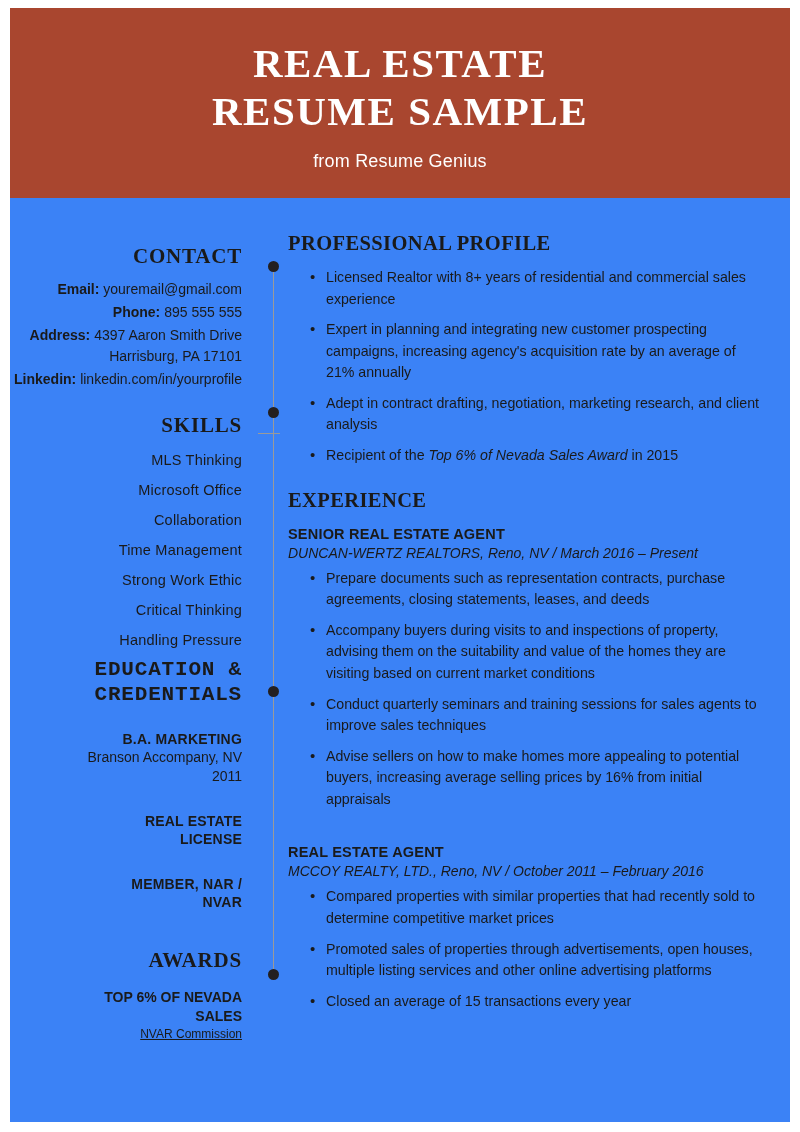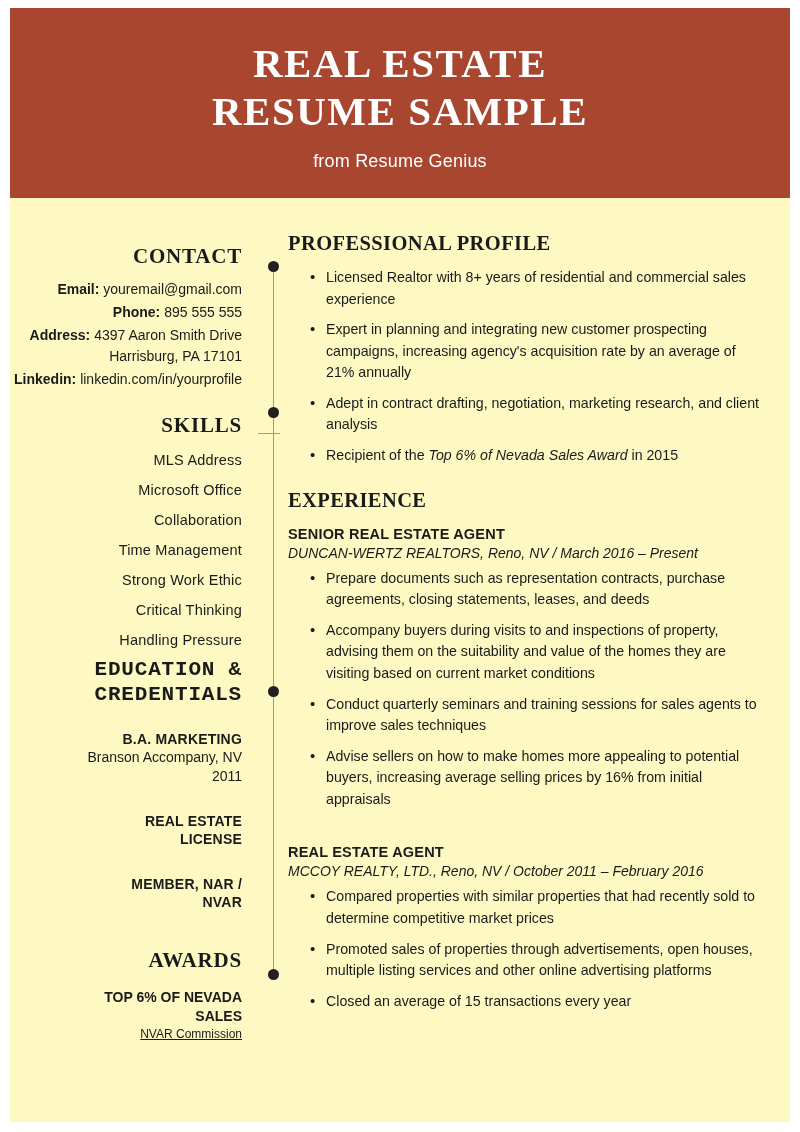--- a/index.html
+++ b/index.html
@@ -15,21 +15,21 @@
     height: 1132px;
     background: #ffffff;
     position: relative;
     box-sizing: border-box;
     padding: 8px 10px 10px 10px;
     overflow: hidden;
   }
   .sheet {
     width: 780px;
     height: 1114px;
-    background: #fef9c3;
+    background: #3b82f6;
     position: relative;
     overflow: hidden;
   }
 
   
   .header {
     background: #a9462f;
     height: 190px;
     width: 100%;
     box-sizing: border-box;
@@ -248,21 +248,21 @@
         <div class="contact-row">
           <span class="val">Harrisburg, PA 17101</span>
         </div>
         <div class="contact-row">
           <span class="lbl">Linkedin:</span>
           <span class="val">linkedin.com/in/yourprofile</span>
         </div>
 
         <div class="l-heading" style="margin-top:24px;margin-bottom:14px;">SKILLS</div>
 
-        <div class="skill">MLS Address</div>
+        <div class="skill">MLS Thinking</div>
         <div class="skill">Microsoft Office</div>
         <div class="skill">Collaboration</div>
         <div class="skill">Time  Management</div>
         <div class="skill">Strong Work Ethic</div>
         <div class="skill">Critical  Thinking</div>
         <div class="skill" style="margin-bottom:10px;">Handling  Pressure</div>
 
         <div class="l-heading" style="margin-top:10px;margin-bottom:22px;font-family:Liberation Mono, monospace;">
           <div>EDUCATION &amp;</div>
           <div>CREDENTIALS</div>

